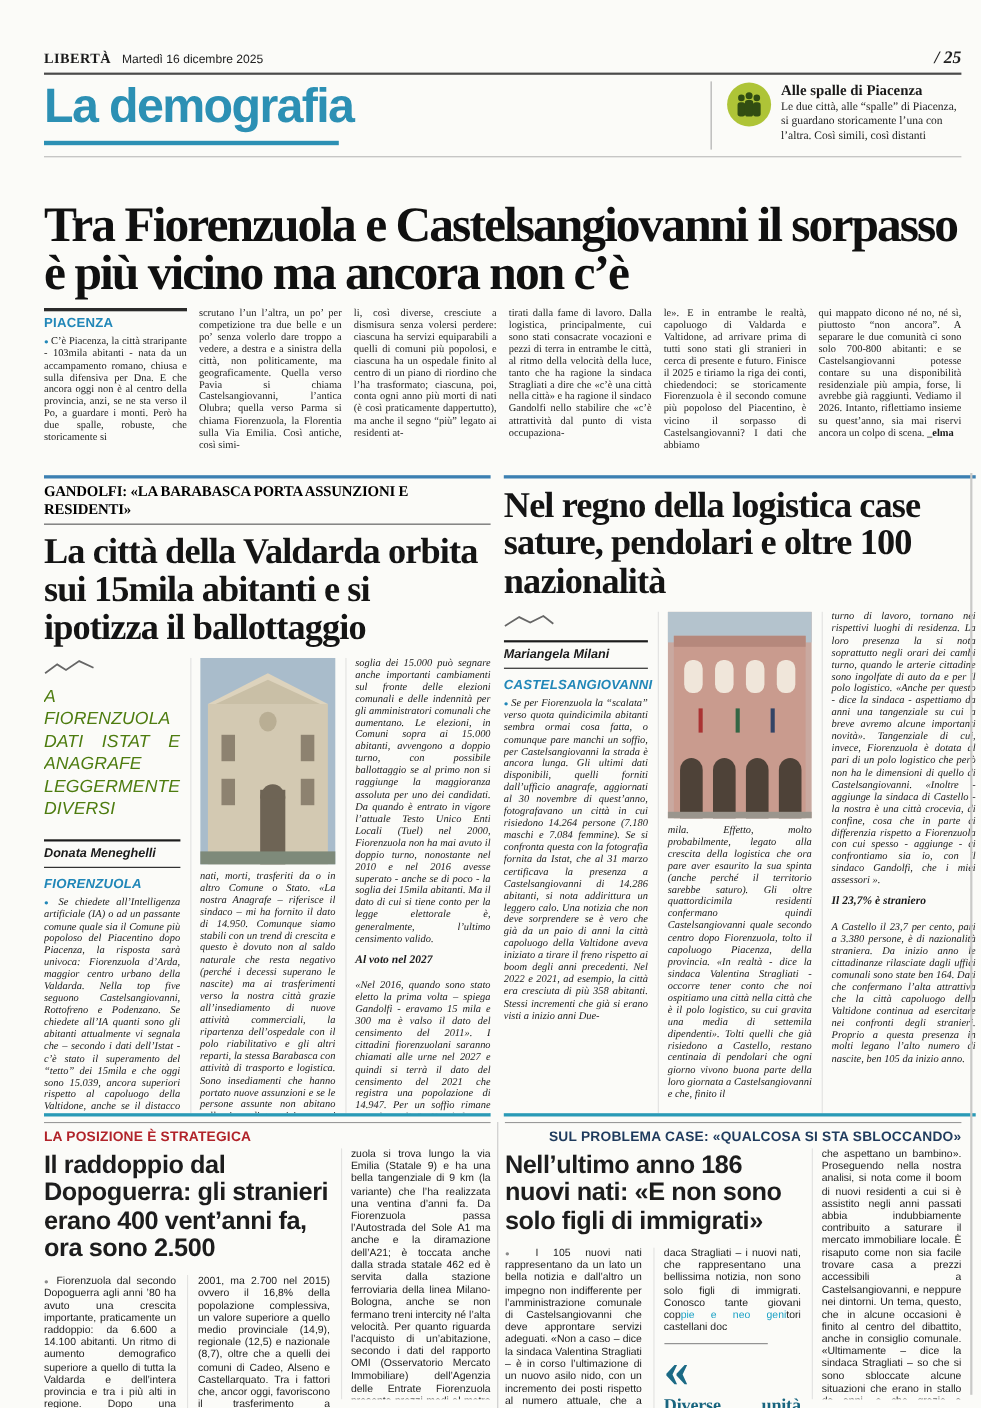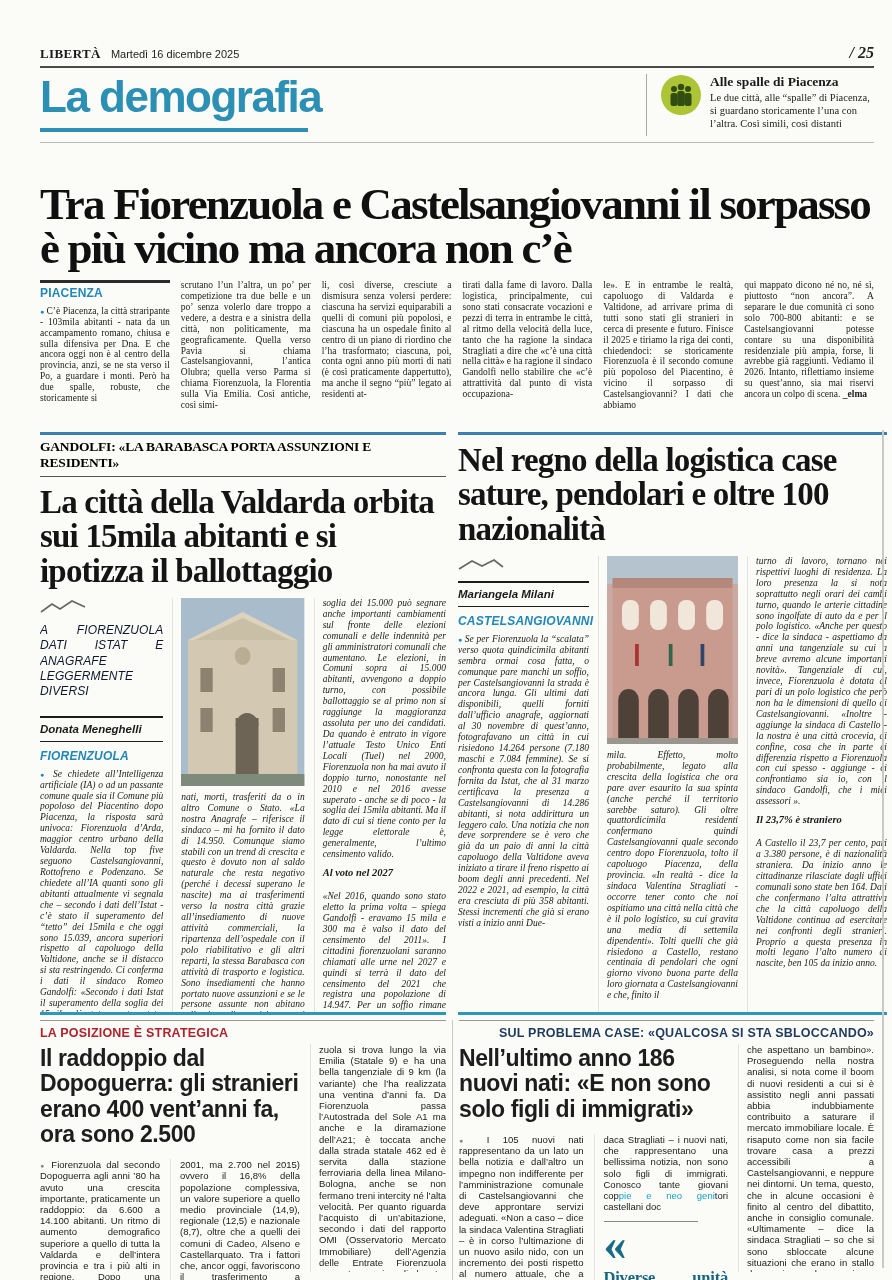--- a/index.html
+++ b/index.html
@@ -41,21 +41,21 @@
   .mid-right{flex:1;}
   .mid-art{border-top:3px solid #3c80b2;height:100%;display:flex;flex-direction:column;}
   .mid-kicker{font-weight:bold;font-size:13.5px;padding:4px 0 5px;border-bottom:1px solid #555;letter-spacing:-.2px;}
   .k-red{color:#000000;}
   .k-teal{color:#17657f;}
   .mid-h2{font-size:33px;line-height:1.04;font-weight:bold;letter-spacing:-.8px;color:#141414;margin:8px 0 10px;}
   .mid-body{display:flex;gap:9px;flex:1;overflow:hidden;}
   .m-col{width:131px;font-size:9.5px;line-height:1.15;text-align:justify;font-style:italic;}
   .m-col + .m-col{border-left:1px solid #e2e2e0;padding-left:8px;}
   .spark{margin:2px 0 6px;}
-  .standfirst{font-family:"Liberation Sans",sans-serif;font-size:12px;line-height:1.28;color:#0f172a;margin-bottom:16px;letter-spacing:.1px;}
+  .standfirst{font-family:"Liberation Sans",sans-serif;font-size:16px;line-height:1.28;color:#4d7c0f;margin-bottom:16px;letter-spacing:.1px;}
   .byline{border-top:2px solid #1c1c1c;border-bottom:1px solid #1c1c1c;padding:5px 0;font-family:"Liberation Sans",sans-serif;font-weight:bold;font-size:11.5px;margin-bottom:8px;}
   .kicker2{font-family:"Liberation Sans",sans-serif;font-weight:bold;font-size:12px;color:#2187b8;margin-bottom:5px;letter-spacing:.2px;}
   .photo{width:100%;height:188px;margin-bottom:6px;}
   .photo svg{display:block;width:100%;height:100%;}
   .subhead{font-weight:bold;font-size:10.5px;margin:7px 0 12px;}
   .teal-bar{margin-top:auto;height:3px;background:#2a9ab6;}
 
   
   .bottom{position:absolute;top:1020px;left:40px;right:18px;bottom:0;display:flex;font-family:"Liberation Sans",sans-serif;}
   .b-left{width:406px;}

